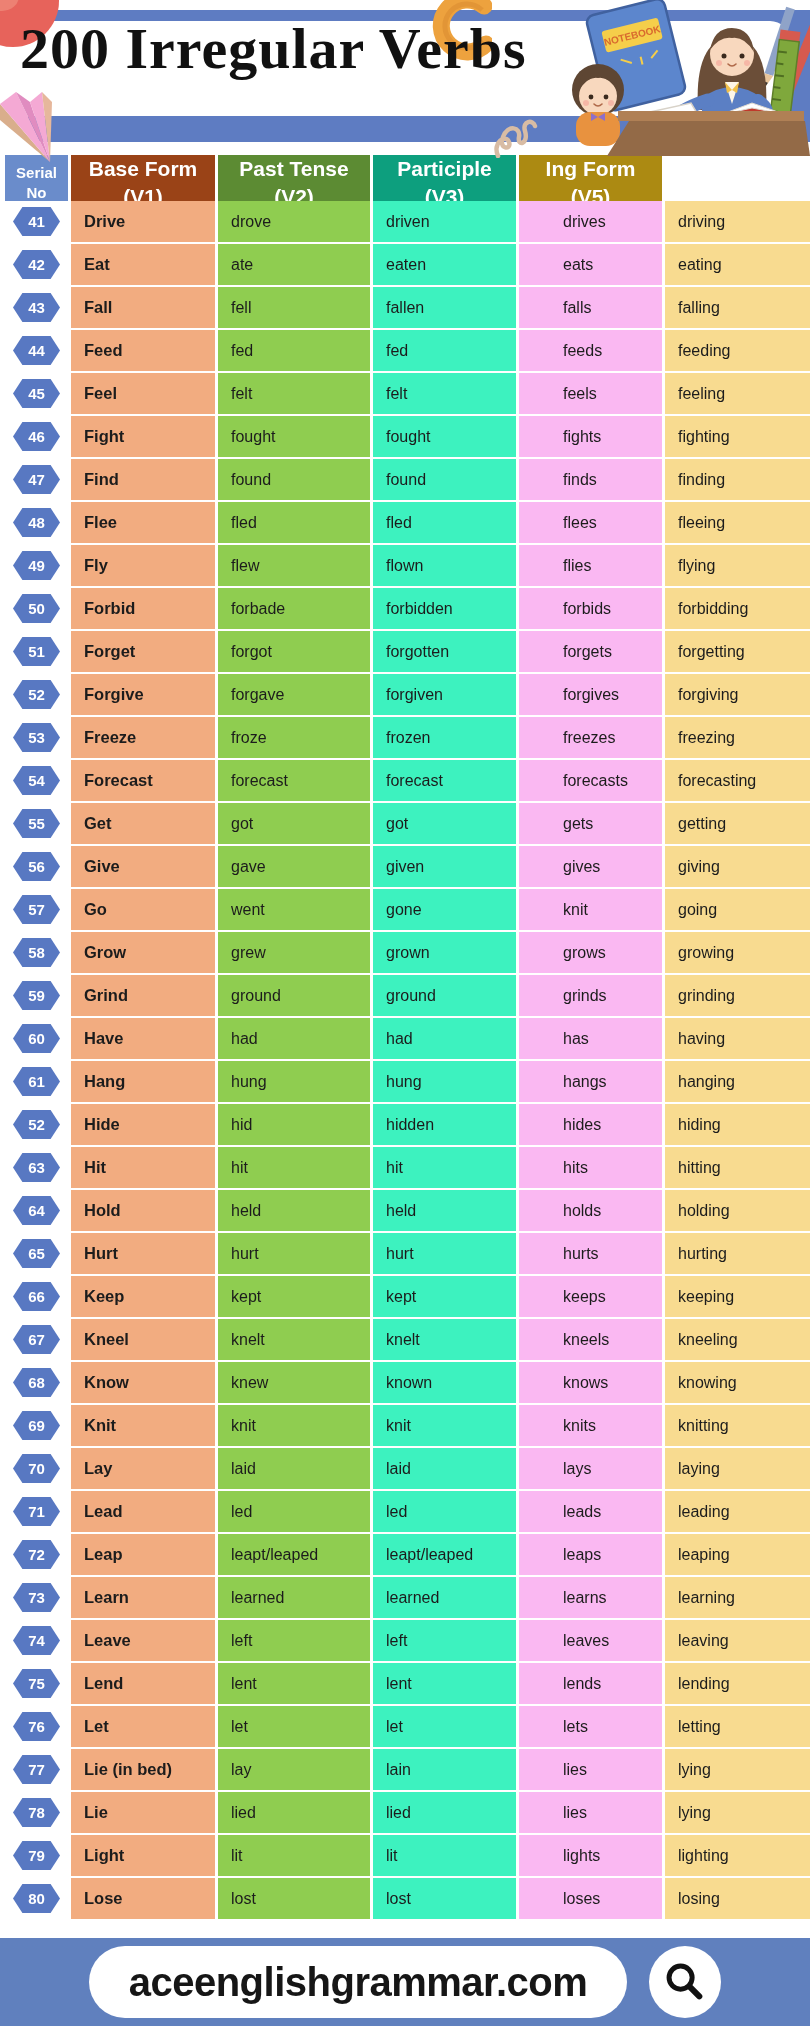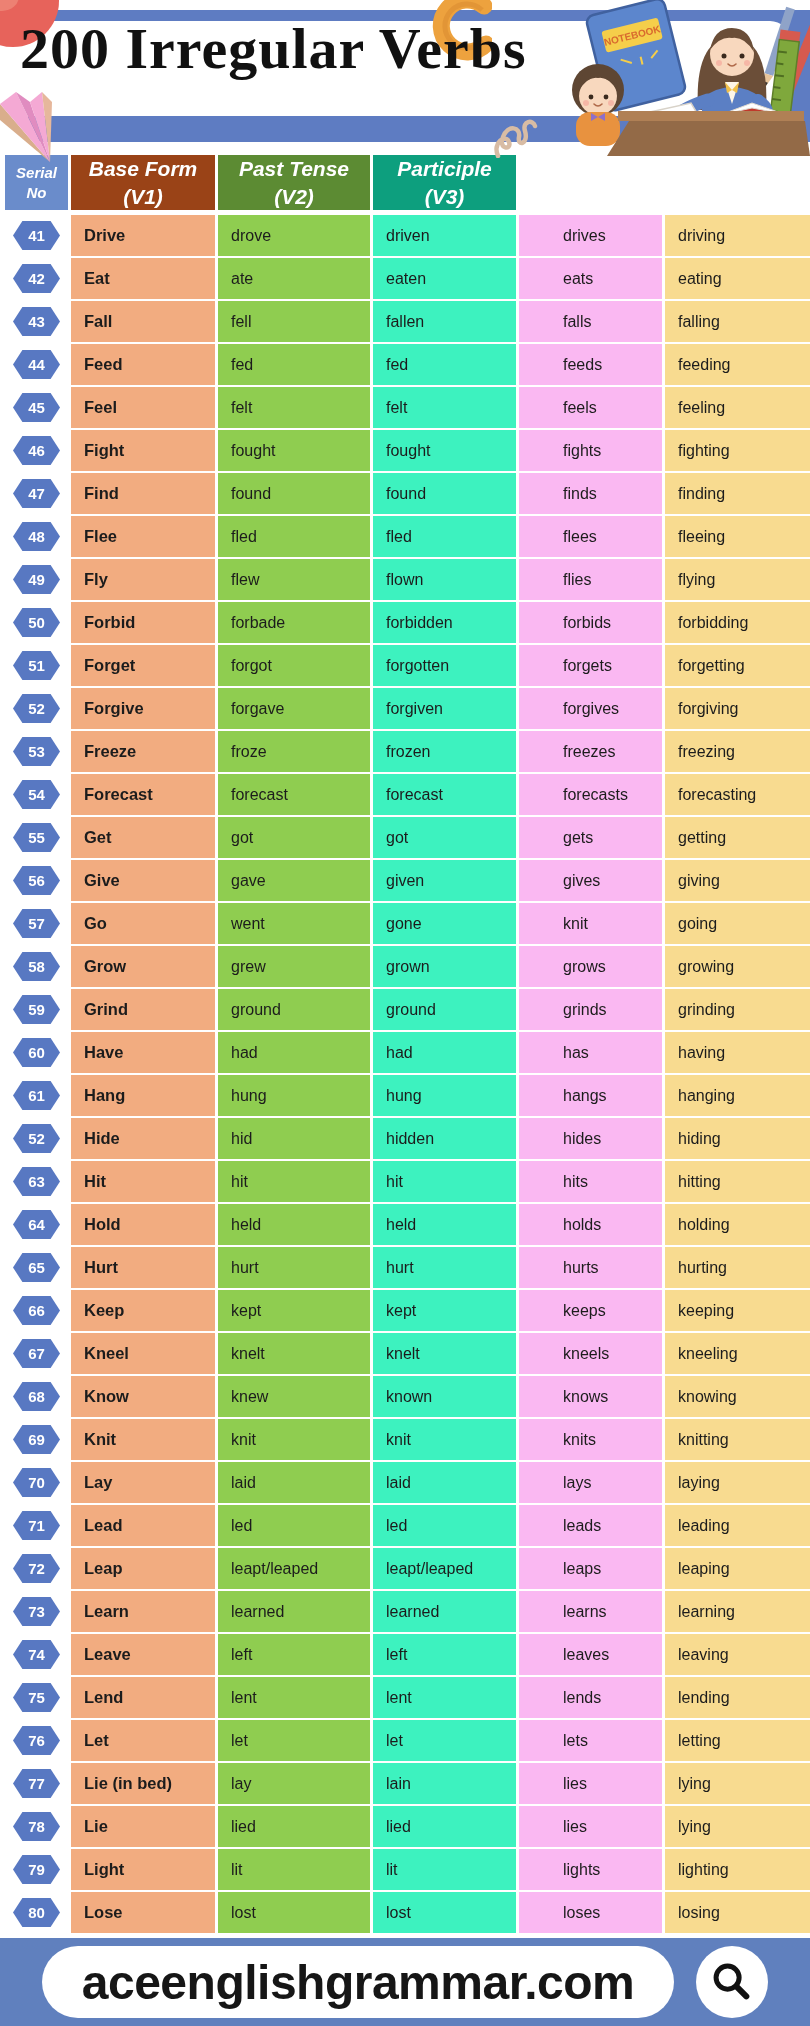--- a/index.html
+++ b/index.html
@@ -20,40 +20,40 @@
     font-weight:bold;font-size:58px;color:#111111;letter-spacing:1px;white-space:nowrap;}
   .red-circle{position:absolute;left:-33px;top:-45px;width:92px;height:92px;
     border-radius:50%;background:#E7635B;}
   .red-circle::after{content:"";position:absolute;left:18px;top:26px;width:34px;height:30px;
     border-radius:50%;background:#EF8B7B;opacity:.75;}
   .deco{position:absolute;}
   
   .vtable{width:810px;padding-left:5px;box-sizing:border-box;background:#fff;}
   .hrow,.row{display:grid;grid-template-columns:63px 144px 152px 143px 143px 1fr;
     column-gap:3px;}
-  .hrow{height:44px;margin-bottom:16px;font-style:italic;}
+  .hrow{height:44px;margin-bottom:2px;}
   .hcell{display:flex;flex-direction:column;align-items:center;justify-content:center;
     color:#ffffff;font-weight:bold;font-size:21px;line-height:1.32;text-align:center;}
   .hcell.serial{background:var(--serial-header-blue);font-size:15px;}
   .row{height:41px;margin-bottom:2px;}
   .serial-cell{display:flex;align-items:center;justify-content:center;background:#fff;}
   .badge{width:47px;height:29px;display:flex;align-items:center;justify-content:center;
     background:var(--badge-blue);color:#fff;font-weight:bold;font-size:15px;
     clip-path:polygon(20% 0%,80% 0%,100% 50%,80% 100%,20% 100%,0% 50%);}
   .cell{display:flex;align-items:center;padding-left:13px;font-size:16px;color:var(--text-dark);}
   .cell.v1{background:var(--cell-v1);font-weight:bold;font-size:16.5px;}
   .cell.v2{background:var(--cell-v2);}
   .cell.v3{background:var(--cell-v3);}
   .cell.v4{background:var(--cell-v4);padding-left:44px;}
   .cell.v5{background:var(--cell-v5);}
   
   .footer{position:absolute;left:0;bottom:0;width:810px;height:88px;
     background:var(--footer-blue);display:flex;align-items:center;justify-content:center;gap:22px;}
   .site-pill{height:72px;padding:0 40px;background:#ffffff;border-radius:40px;
-    display:flex;align-items:center;font-weight:bold;font-size:48px;color:#161616;
+    display:flex;align-items:center;font-weight:bold;font-size:40px;color:#161616;
     letter-spacing:-0.5px;}
   .search-bubble{width:72px;height:72px;border-radius:50%;background:#ffffff;
     display:flex;align-items:center;justify-content:center;}
 </style>
 </head>
 <body>
 
 <div class="hero">
   <div class="hero-band"></div>
   <div class="hero-banner"></div>
@@ -165,20 +165,24 @@
       <span>(V1)</span>
     </div>
     <div class="hcell" style="background:var(--header-v2)">
       <span>Past Tense</span>
       <span>(V2)</span>
     </div>
     <div class="hcell" style="background:var(--header-v3)">
       <span>Participle</span>
       <span>(V3)</span>
     </div>
+    <div class="hcell" style="background:var(--header-v5)">
+      <span>Ing Form</span>
+      <span>(V5)</span>
+    </div>
   </div>
   <div>
   <div class="row">
     <div class="serial-cell">
       <span class="badge">41</span>
     </div>
     <div class="cell v1">Drive</div>
     <div class="cell v2">drove</div>
     <div class="cell v3">driven</div>
     <div class="cell v4">drives</div>

